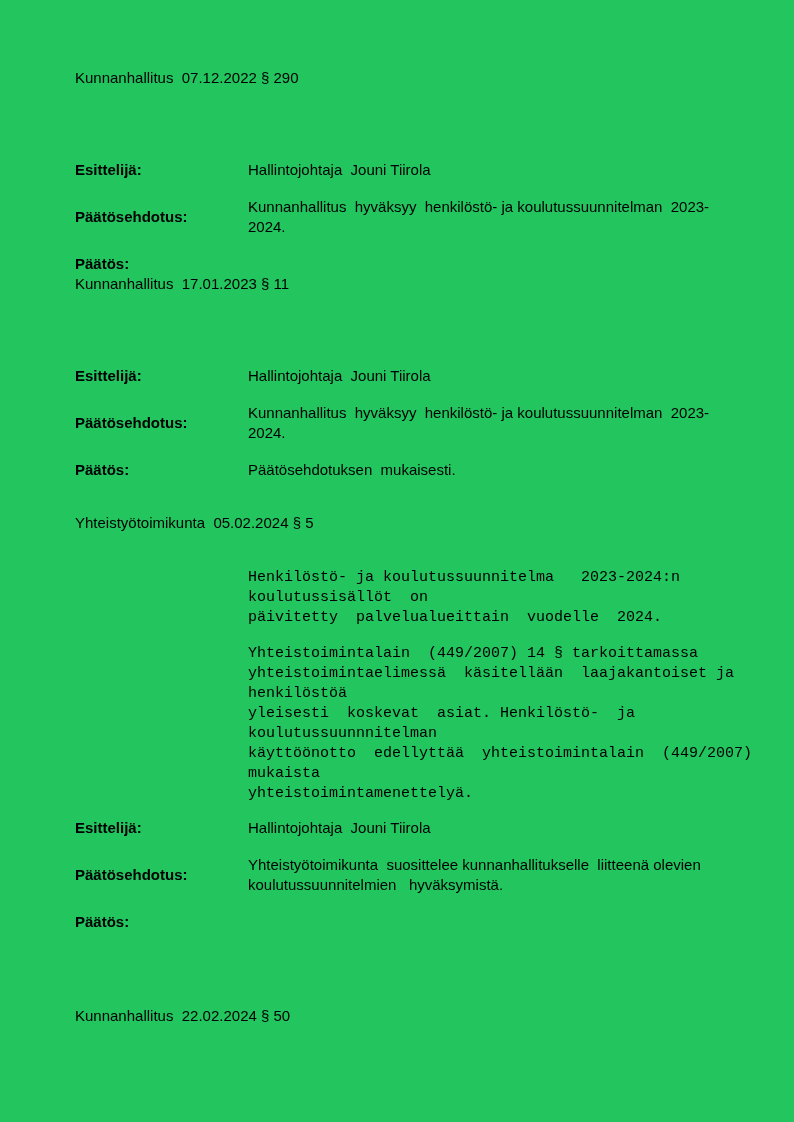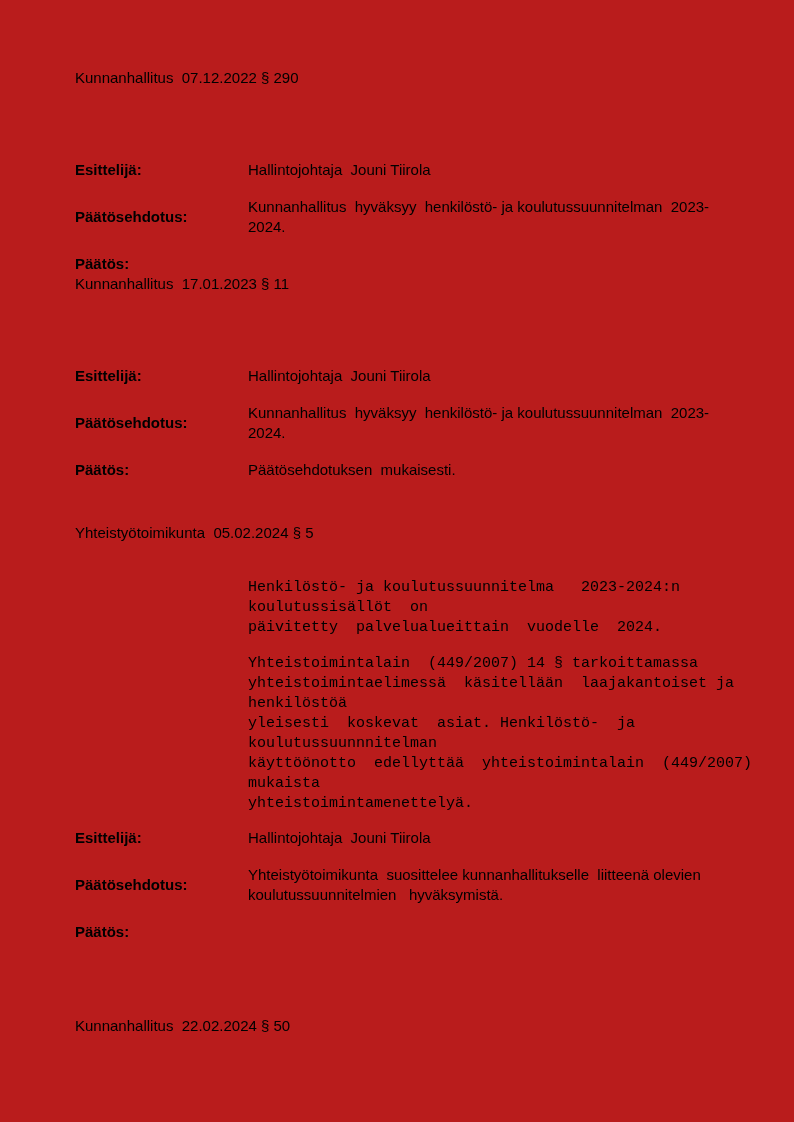--- a/index.html
+++ b/index.html
@@ -15,21 +15,21 @@
     line-height: 20px;
     color: #000000;
   }
   .page {
     position: relative;
     width: 794px;
     height: 1122px;
     box-sizing: border-box;
     padding: 68px 0 0 75px;
     overflow: hidden;
-    background: #b91c1c;
+    background: #22c55e;
   }
   .section-header {
     white-space: pre-wrap;
   }
   .rows { }
   .row {
     display: flex;
     align-items: center;
   }
   .row + .row { margin-top: 17px; }
@@ -45,21 +45,21 @@
   .paras { margin-left: 173px; font-family: Liberation Mono, monospace; }
   .para {
     width: 515px;
     white-space: pre-wrap;
   }
   .para + .para { margin-top: 16px; }
 
   .s1 .rows { margin-top: 72px; }
   .s2 { }
   .s2 .rows { margin-top: 72px; }
-  .s3 { margin-top: 43px; }
+  .s3 { margin-top: 33px; }
   .s3 .paras { margin-top: 35px; }
   .s3 .rows { margin-top: 14px; }
   .footer { margin-top: 34px; white-space: pre-wrap; }
 </style>
 </head>
 <body>
 
 <div class="page">
 
   <section class="section s1">

